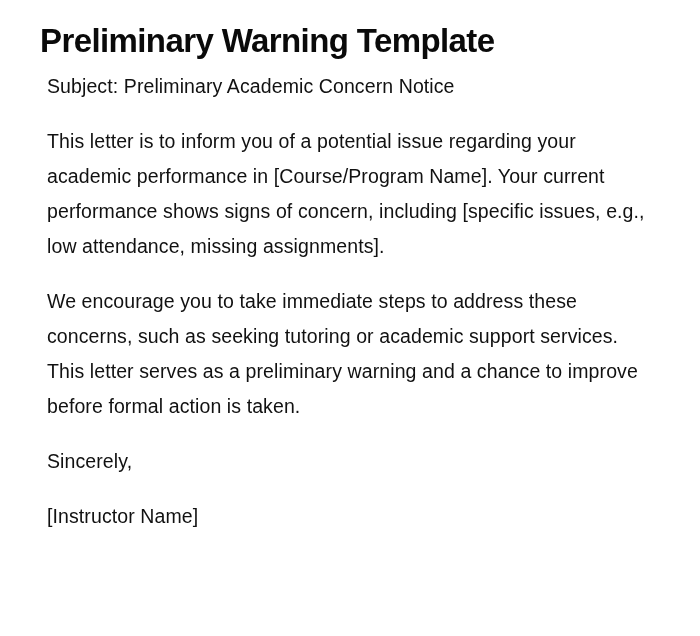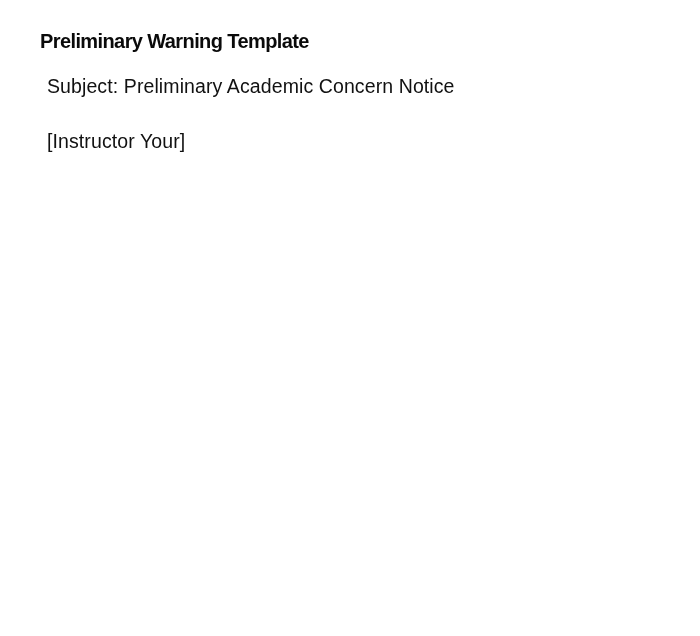--- a/index.html
+++ b/index.html
@@ -15,21 +15,21 @@
       font-family: "Liberation Sans", sans-serif;
     }
     .page {
       position: relative;
       padding: 26px 40px 0 40px;
       box-sizing: border-box;
       width: 700px;
     }
     .title {
       margin: 0;
-      font-size: 20px;
+      font-size: 33px;
       font-weight: bold;
       letter-spacing: -0.6px;
       line-height: 30px;
       color: #0a0a0a;
     }
     .para {
       margin: 7px;
       font-size: 19.5px;
       line-height: 35px;
       letter-spacing: 0.1px;
@@ -41,14 +41,17 @@
     .body2 { margin-top: 20px; width: 600px; }
     .closing { margin-top: 20px; }
     .signature { margin-top: 20px; }
   </style>
 </head>
 <body>
 
 <div class="page">
   <h1 class="title">Preliminary Warning Template</h1>
   <p class="para subject">Subject: Preliminary Academic Concern Notice</p>
-  <p class="para signature">[Instructor Your]</p>
+  <p class="para body1">This letter is to inform you of a potential issue regarding your academic performance in [Course/Program Name]. Your current performance shows signs of concern, including [specific issues, e.g., low attendance, missing assignments].</p>
+  <p class="para body2">We encourage you to take immediate steps to address these concerns, such as seeking tutoring or academic support services. This letter serves as a preliminary warning and a chance to improve before formal action is taken.</p>
+  <p class="para closing">Sincerely,</p>
+  <p class="para signature">[Instructor Name]</p>
 </div>
 
 </body></html>

